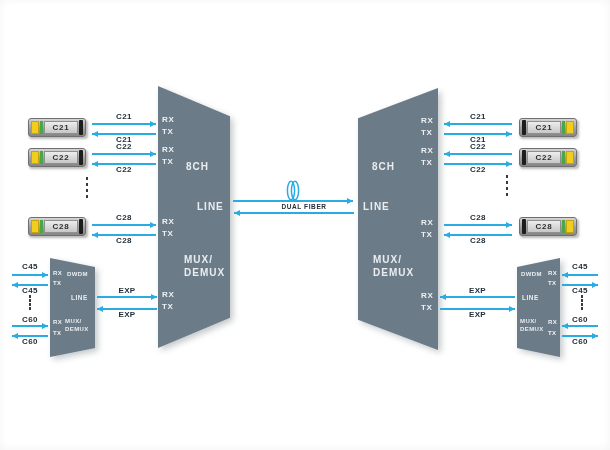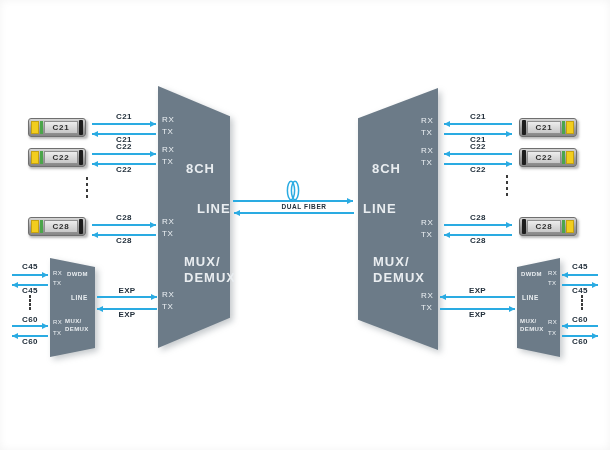--- a/index.html
+++ b/index.html
@@ -9,23 +9,23 @@
 
   
   .unit { position:absolute; }
   .shadow { position:absolute; inset:0; filter:drop-shadow(3px 3px 3px rgba(90,100,110,.35)); }
   .shape { position:absolute; inset:0; background:#6C7B88; }
   .notch-right    { clip-path:polygon(0 0, 100% 11.5%, 100% 88.5%, 0 100%); }
   .notch-left     { clip-path:polygon(0 11.5%, 100% 0, 100% 100%, 0 88.5%); }
   .notch-right-sm { clip-path:polygon(0 0, 100% 9%, 100% 91%, 0 100%); }
   .notch-left-sm  { clip-path:polygon(0 9%, 100% 0, 100% 100%, 0 91%); }
 
-  .port { position:absolute; font-weight:normal; font-size:8px; color:#EDF1F4; letter-spacing:.6px; line-height:1; }
+  .port { position:absolute; font-weight:bold; font-size:8px; color:#EDF1F4; letter-spacing:.6px; line-height:1; }
   .port.sm { font-size:6px; letter-spacing:.3px; }
-  .ulabel { position:absolute; font-weight:bold; color:#E9EDF0; font-size:13px; letter-spacing:1px; line-height:1.25; }
+  .ulabel { position:absolute; font-weight:bold; color:#E9EDF0; font-size:10px; letter-spacing:1px; line-height:1.25; }
   .ulabel.sm { font-size:6px; letter-spacing:.4px; line-height:1.25; }
   .ulabel.sm2 { font-size:6.5px; letter-spacing:.5px; }
 
   
   .arrow { position:absolute; height:2px; background:#2AABE2; }
   .arrow.r::after { content:""; position:absolute; right:0; top:-2.5px; width:0; height:0;
     border-left:6px solid #2AABE2; border-top:3.5px solid transparent; border-bottom:3.5px solid transparent; }
   .arrow.l::before { content:""; position:absolute; left:0; top:-2.5px; width:0; height:0;
     border-right:6px solid #2AABE2; border-top:3.5px solid transparent; border-bottom:3.5px solid transparent; }
 

